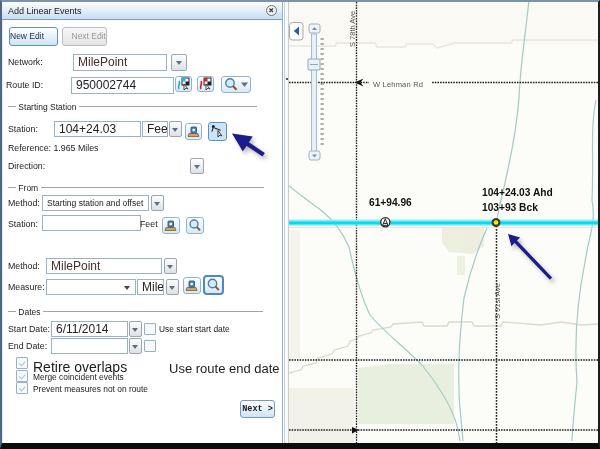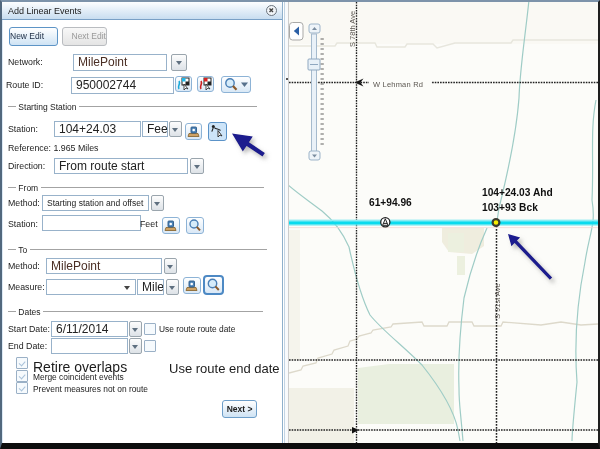--- a/index.html
+++ b/index.html
@@ -112,21 +112,20 @@
             <feDropShadow dx="2.5" dy="3" stdDeviation="2" flood-color="#8a8a8a" flood-opacity="0.6"></feDropShadow>
           </filter>
         </defs>
     <polygon points="10,5.6 30.8,8.6 27,14.3 42.9,24.9 40.5,28.5 24.6,17.9 20.8,23.6" fill="#1b1b8e" filter="url(#sh1)"></polygon>
   </svg>
 
   <div class="lbl" style="left:6px;top:141px;">Reference: 1.965 Miles</div>
 
   <div class="lbl" style="left:6px;top:159px;text-align:center;">Direction:</div>
 
-  <div class="inp" style="left:52px;top:156px;width:134px;height:16px;">From route start</div>
 
   <div class="arwbtn" style="left:188px;top:156px;width:14px;height:16px;"></div>
 
   <div class="sep" style="top:181px;"><span class="ln" style="width:8px;"></span> From <span class="ln" style="width:223px;"></span></div>
 
   <div class="lbl" style="left:6px;top:196px;">Method:</div>
 
   <div class="inp" style="left:40px;top:193px;width:107px;height:16px;font-size:8.5px;">Starting station and offset</div>
 
   <div class="arwbtn" style="left:149px;top:193px;width:13px;height:16px;"></div>
@@ -145,21 +144,20 @@
     </svg>
   </div>
 
   <div class="icobtn" style="left:184px;top:215px;width:18px;height:17px;">
     <svg width="16" height="15" style="position:absolute;left:0;top:0;">
       <circle cx="7" cy="6" r="4" fill="#d6ecfa" stroke="#4a7fb5" stroke-width="1.4"></circle>
       <line x1="9.8" y1="8.8" x2="13" y2="12.4" stroke="#8b5a2b" stroke-width="2"></line>
     </svg>
   </div>
 
-  <div class="sep" style="top:243px;"><span class="ln" style="width:8px;"></span> To <span class="ln" style="width:237px;"></span></div>
 
   <div class="lbl" style="left:6px;top:259px;">Method:</div>
 
   <div class="inp" style="left:44px;top:256px;width:116px;height:16px;color:#4a2e24;">MilePoint</div>
 
   <div class="arwbtn" style="left:162px;top:256px;width:13px;height:16px;"></div>
 
   <div class="lbl" style="left:6px;top:280px;">Measure:</div>
 
   <div class="inp" style="left:44px;top:277px;width:90px;height:16px;"></div>
@@ -187,21 +185,21 @@
   <div class="sep" style="top:305px;"><span class="ln" style="width:8px;"></span> Dates <span class="ln" style="width:220px;"></span></div>
 
   <div class="lbl" style="left:6px;top:322px;">Start Date:</div>
 
   <div class="inp" style="left:49px;top:319px;width:77px;height:16px;">6/11/2014</div>
 
   <div class="arwbtn" style="left:127px;top:319px;width:13px;height:16px;"></div>
 
   <div class="chk" style="left:142px;top:321px;"></div>
 
-  <div class="lbl" style="left:157px;top:322px;font-size:8.4px;">Use route route date</div>
+  <div class="lbl" style="left:157px;top:322px;font-size:8.4px;">Use start start date</div>
 
   <div class="lbl" style="left:6px;top:339px;">End Date:</div>
 
   <div class="inp" style="left:49px;top:336px;width:77px;height:16px;"></div>
 
   <div class="arwbtn" style="left:127px;top:336px;width:13px;height:16px;"></div>
 
   <div class="chk" style="left:142px;top:338px;"></div>
 
   <div class="lbl" style="left:157px;top:359px;font-size:13px;margin-left:10px;">Use route end date</div>
@@ -211,21 +209,21 @@
   <div class="lbl" style="left:31px;top:357px;font-size:14px;">Retire overlaps</div>
 
   <div class="chk on" style="left:14px;top:368px;"></div>
 
   <div class="lbl" style="left:31px;top:370px;font-size:8.4px;">Merge coincident events</div>
 
   <div class="chk on" style="left:14px;top:380px;"></div>
 
   <div class="lbl" style="left:31px;top:382px;font-size:8.4px;">Prevent measures not on route</div>
 
-  <div style="position:absolute;left:220px;top:398px;width:35px;height:18px;border:1px solid #6d9ec9;border-radius:3px;background:linear-gradient(#ffffff,#cfe3f4);font-size:8.5px;font-weight:bold;color:#222;text-align:center;line-height:16px;">Next &gt;</div>
+  <div style="position:absolute;left:238px;top:398px;width:35px;height:18px;border:1px solid #6d9ec9;border-radius:3px;background:linear-gradient(#ffffff,#cfe3f4);font-size:8.5px;font-weight:bold;color:#222;text-align:center;line-height:16px;font-family:Liberation Mono, monospace;">Next &gt;</div>
 </div>
 
 <div id="gutter"></div>
 
 <div style="position:absolute;left:283.5px;top:76px;width:2px;height:2px;background:#555;"></div>
 <div style="position:absolute;left:286.5px;top:76px;width:2px;height:2px;background:#555;"></div>
 
 <svg id="map" viewBox="0 0 309 441">
 
   <rect x="0" y="0" width="309" height="441" fill="#fcfcf9"></rect>

